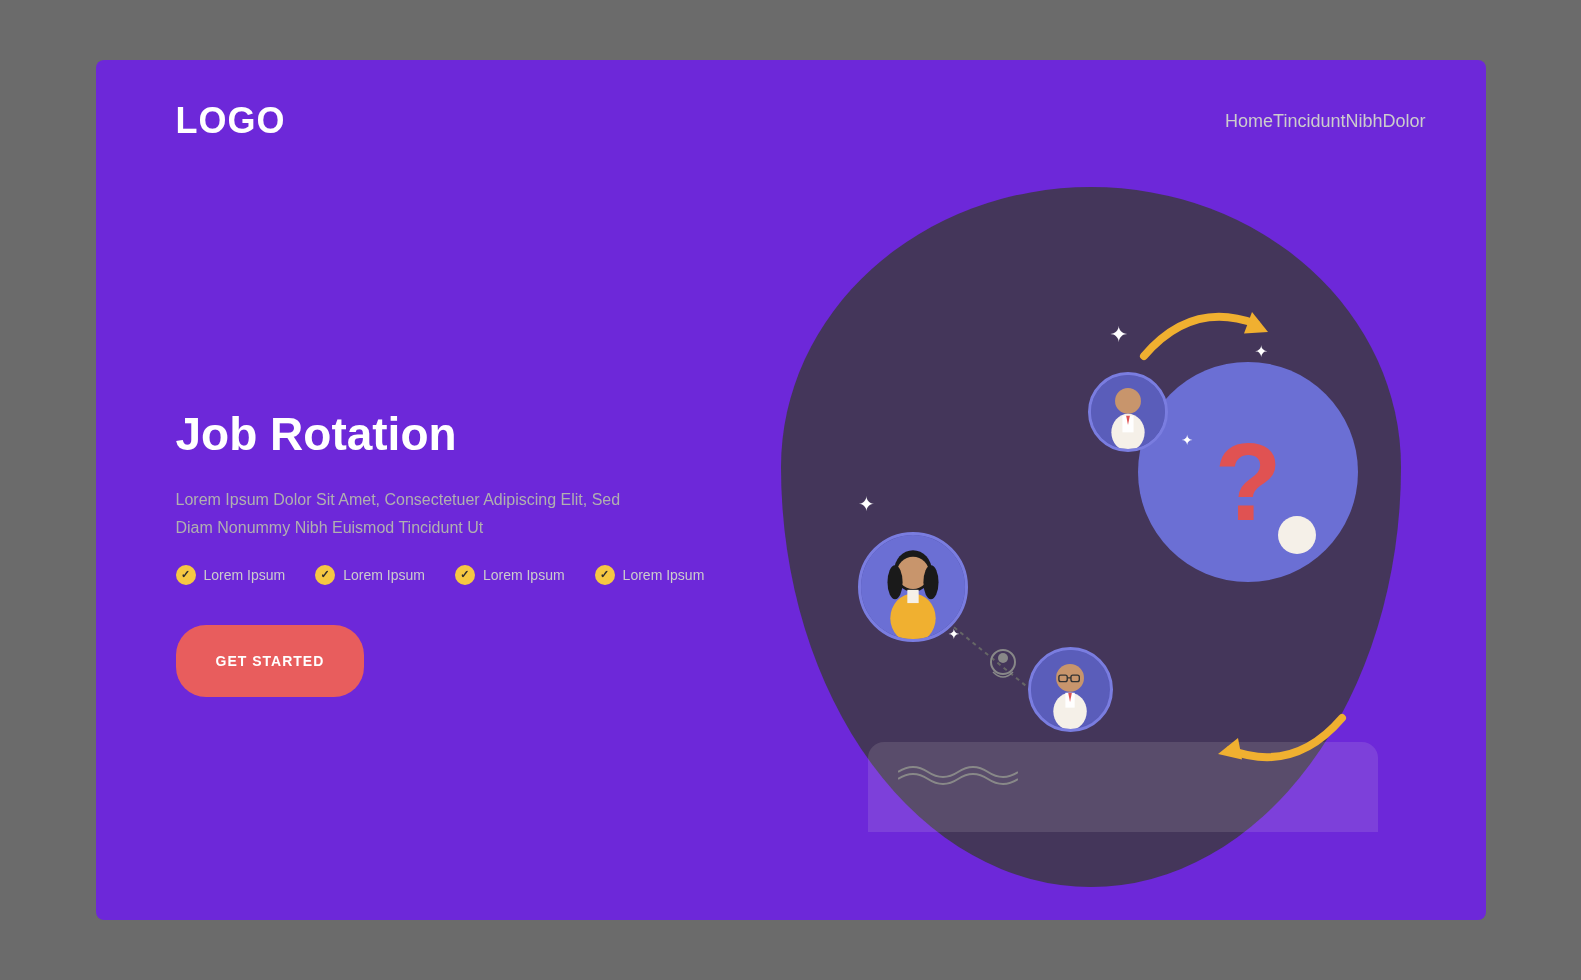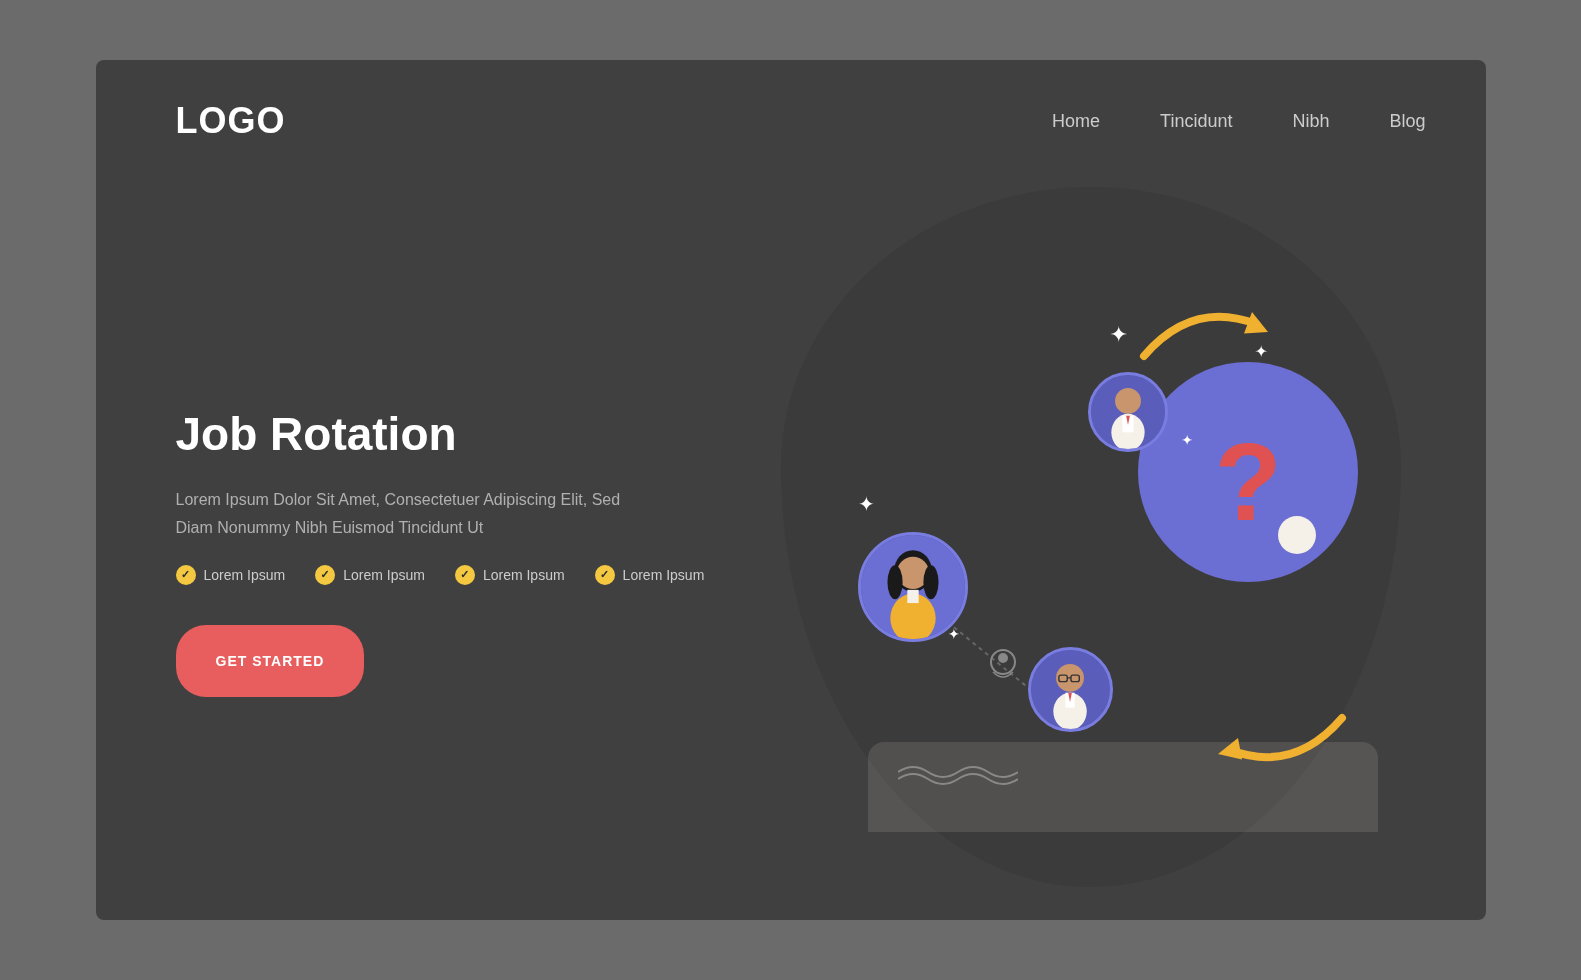--- a/index.html
+++ b/index.html
@@ -11,21 +11,21 @@
       display: flex;
       align-items: center;
       justify-content: center;
       font-family: 'Arial', sans-serif;
       overflow: hidden;
     }
 
     .page-wrapper {
       width: 1390px;
       height: 860px;
-      background-color: #404040;
+      background-color: #6d28d9;
       border-radius: 8px;
       position: relative;
       overflow: hidden;
     }
 
     
     .header {
       display: flex;
       align-items: center;
       justify-content: space-between;
@@ -36,21 +36,20 @@
 
     .logo {
       font-size: 36px;
       font-weight: 900;
       color: #ffffff;
       letter-spacing: 1px;
     }
 
     .nav {
       display: flex;
-      gap: 60px;
       align-items: center;
     }
 
     .nav-item {
       color: #cccccc;
       font-size: 18px;
       cursor: pointer;
       text-decoration: none;
     }
 
@@ -266,21 +265,21 @@
 <body>
 
 <div class="page-wrapper">
 
   <header class="header">
     <div class="logo">LOGO</div>
     <nav class="nav">
       <a class="nav-item">Home</a>
       <a class="nav-item">Tincidunt</a>
       <a class="nav-item">Nibh</a>
-      <a class="nav-item">Blog</a>
+      <a class="nav-item">Dolor</a>
     </nav>
   </header>
 
   <section class="hero">
 
     <div class="hero-left">
       <h1 class="hero-title">Job Rotation</h1>
       <p class="hero-description">Lorem Ipsum Dolor Sit Amet, Consectetuer Adipiscing Elit, Sed Diam Nonummy Nibh Euismod Tincidunt Ut</p>
 
       <div class="checkmarks">

